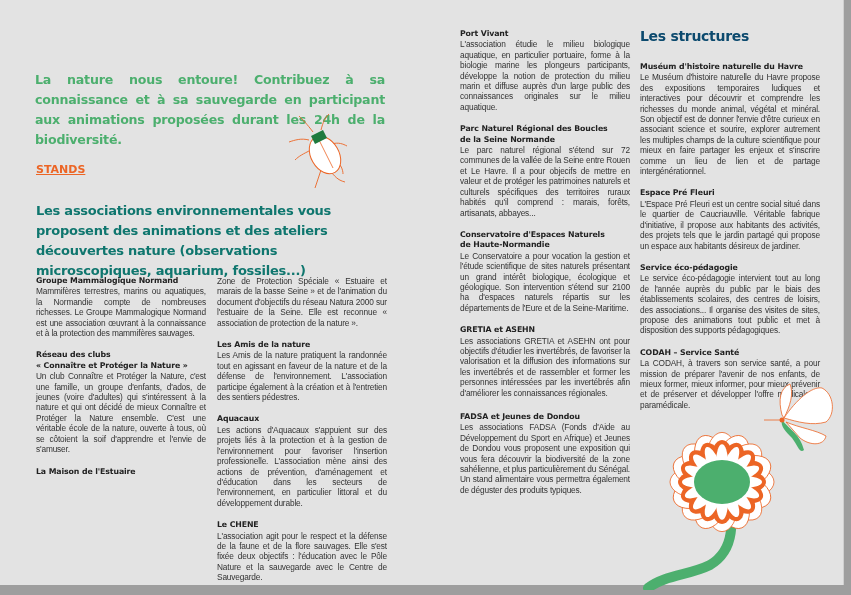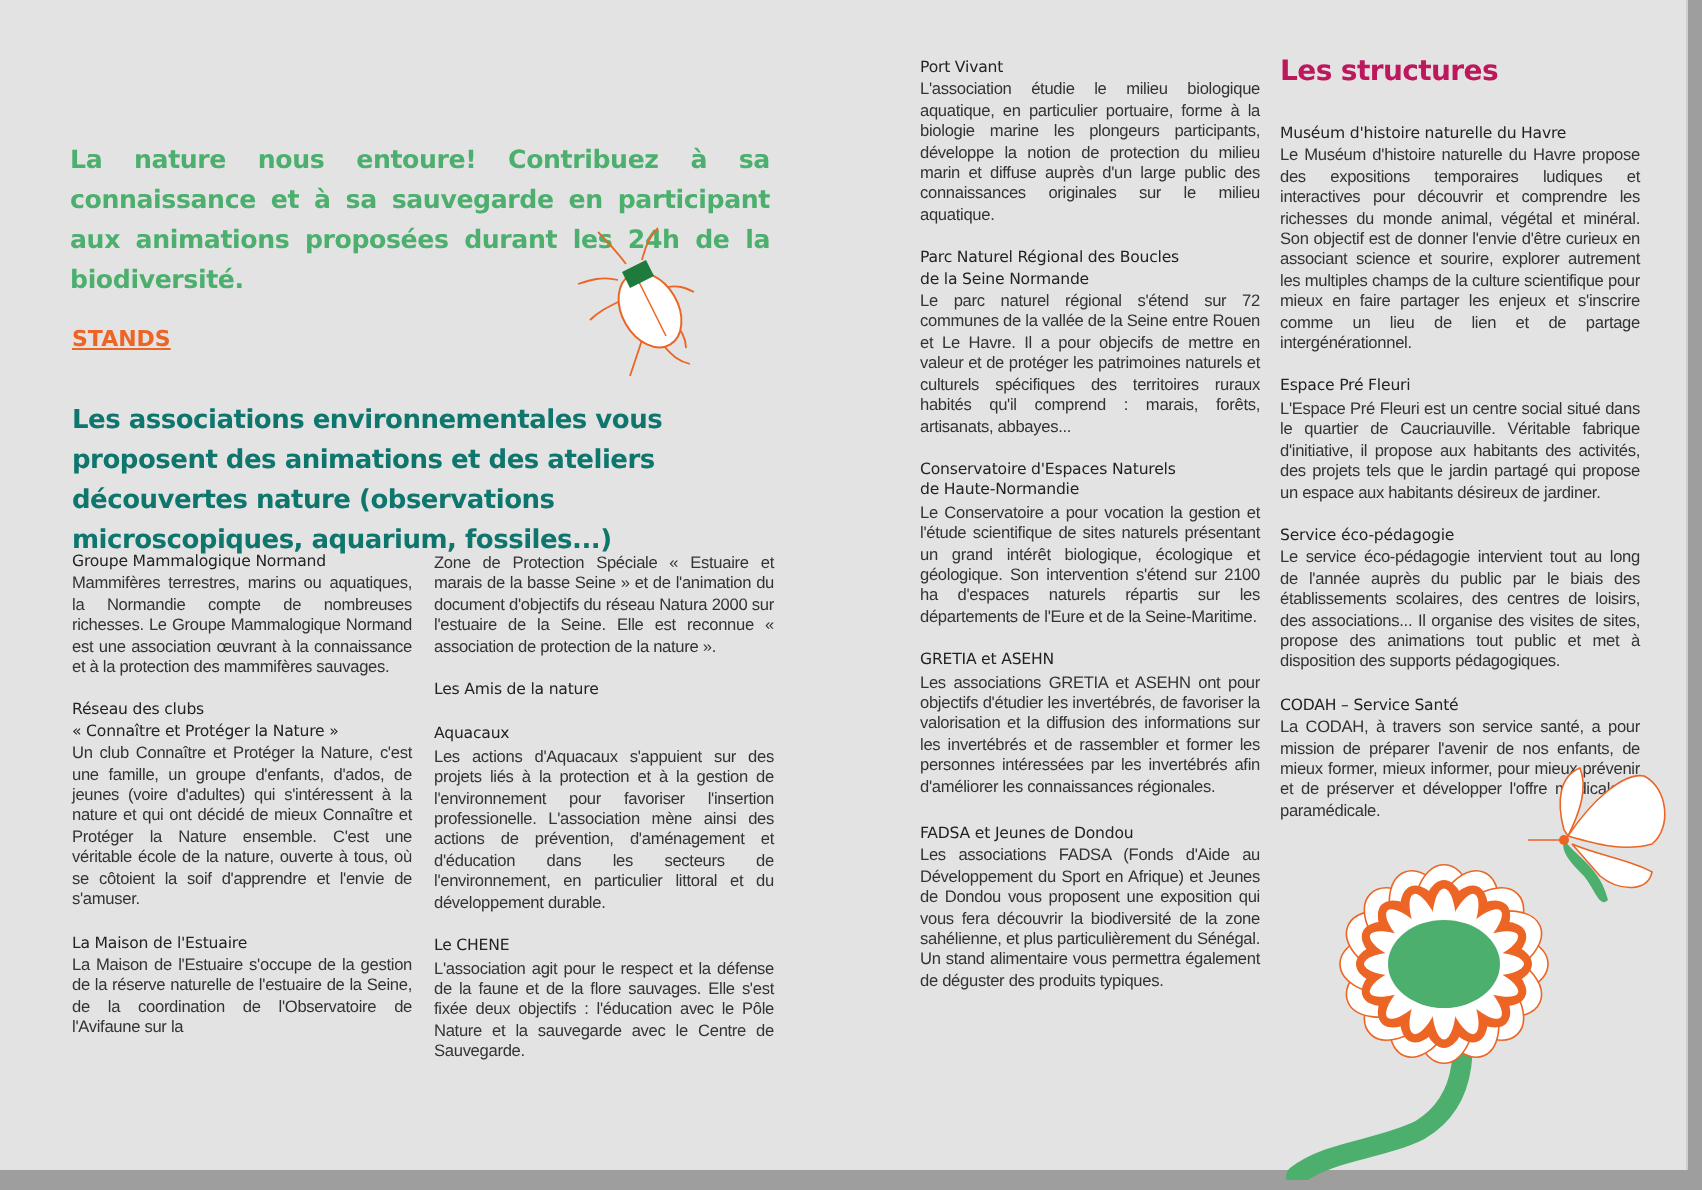--- a/index.html
+++ b/index.html
@@ -3,23 +3,23 @@
 <meta charset="utf-8">
 <style>
   html,body{margin:0;padding:0;}
   body{width:851px;height:595px;background:#9e9e9e;position:relative;overflow:hidden;font-family:"Liberation Sans Narrow","Liberation Sans",sans-serif;}
   .page{position:absolute;left:0;top:0;width:843px;height:585px;background:#e3e3e3;border-right:1px solid #cfcfcf;}
   .intro{position:absolute;left:35px;top:70px;width:350px;color:#4caf6e;font-family:"DejaVu Sans",sans-serif;font-weight:bold;font-size:12.6px;line-height:20px;text-align:justify;letter-spacing:-0.2px;}
   .stands{position:absolute;left:36px;top:163px;color:#ec6525;font-family:"DejaVu Sans",sans-serif;font-weight:bold;font-size:11px;text-decoration:underline;}
   .stands-lead{position:absolute;left:36px;top:201px;width:352px;color:#0f766e;font-family:"DejaVu Sans",sans-serif;font-weight:bold;font-size:13px;line-height:20px;letter-spacing:-0.25px;}
   .col{position:absolute;font-size:8.6px;line-height:10.4px;color:#333;text-align:justify;}
   .entry{margin-bottom:12px;}
-  .entry h4{margin:0;font-family:"DejaVu Sans",sans-serif;font-size:7.8px;font-weight:normal;color:#222;line-height:10.4px;letter-spacing:-0.1px;}
+  .entry h4{margin:0;font-family:"DejaVu Sans",sans-serif;font-size:7.8px;font-weight:bold;color:#222;line-height:10.4px;letter-spacing:-0.1px;}
   .entry p{margin:0;font-family:"Liberation Sans",sans-serif;font-size:8.3px;letter-spacing:-0.15px;}
-  .section-title{position:absolute;color:#be185d;font-family:"DejaVu Sans",sans-serif;font-weight:bold;font-size:14px;letter-spacing:-0.3px;}
+  .section-title{position:absolute;color:#0c4a6e;font-family:"DejaVu Sans",sans-serif;font-weight:bold;font-size:14px;letter-spacing:-0.3px;}
   svg{position:absolute;}
 </style>
 </head>
 <body>
 
 <div class="page">
 
   <div class="intro">La nature nous entoure! Contribuez à sa connaissance et à sa sauvegarde en participant aux animations proposées durant les 24h de la biodiversité.</div>
 
   <svg style="left:285px;top:110px;" width="70" height="80" viewBox="0 0 70 80">
@@ -46,30 +46,30 @@
       <h4>Groupe Mammalogique Normand</h4>
       <p>Mammifères terrestres, marins ou aquatiques, la Normandie compte de nombreuses richesses. Le Groupe Mammalogique Normand est une association œuvrant à la connaissance et à la protection des mammifères sauvages.</p>
     </div>
     <div class="entry">
       <h4>Réseau des clubs</h4>
       <h4>« Connaître et Protéger la Nature »</h4>
       <p>Un club Connaître et Protéger la Nature, c'est une famille, un groupe d'enfants, d'ados, de jeunes (voire d'adultes) qui s'intéressent à la nature et qui ont décidé de mieux Connaître et Protéger la Nature ensemble. C'est une véritable école de la nature, ouverte à tous, où se côtoient la soif d'apprendre et l'envie de s'amuser.</p>
     </div>
     <div class="entry">
       <h4>La Maison de l'Estuaire</h4>
-      <p>La Maison de l'Estuaire s'occupe de la gestion de la réserve naturelle de l'estuaire de la Seine, de la coordination de l'Observatoire de l'Avifaune sur la</p>
     </div>
   </div>
 
   <div class="col" style="left:217px;top:276px;width:170px;">
     <div class="entry">
       <p>Zone de Protection Spéciale « Estuaire et marais de la basse Seine » et de l'animation du document d'objectifs du réseau Natura 2000 sur l'estuaire de la Seine. Elle est reconnue « association de protection de la nature ».</p>
     </div>
     <div class="entry">
       <h4>Les Amis de la nature</h4>
+      <p>Les Amis de la nature pratiquent la randonnée tout en agissant en faveur de la nature et de la défense de l'environnement. L'association participe également à la création et à l'entretien des sentiers pédestres.</p>
     </div>
     <div class="entry">
       <h4>Aquacaux</h4>
       <p>Les actions d'Aquacaux s'appuient sur des projets liés à la protection et à la gestion de l'environnement pour favoriser l'insertion professionelle. L'association mène ainsi des actions de prévention, d'aménagement et d'éducation dans les secteurs de l'environnement, en particulier littoral et du développement durable.</p>
     </div>
     <div class="entry">
       <h4>Le CHENE</h4>
       <p>L'association agit pour le respect et la défense de la faune et de la flore sauvages. Elle s'est fixée deux objectifs : l'éducation avec le Pôle Nature et la sauvegarde avec le Centre de Sauvegarde.</p>
     </div>
   </div>

